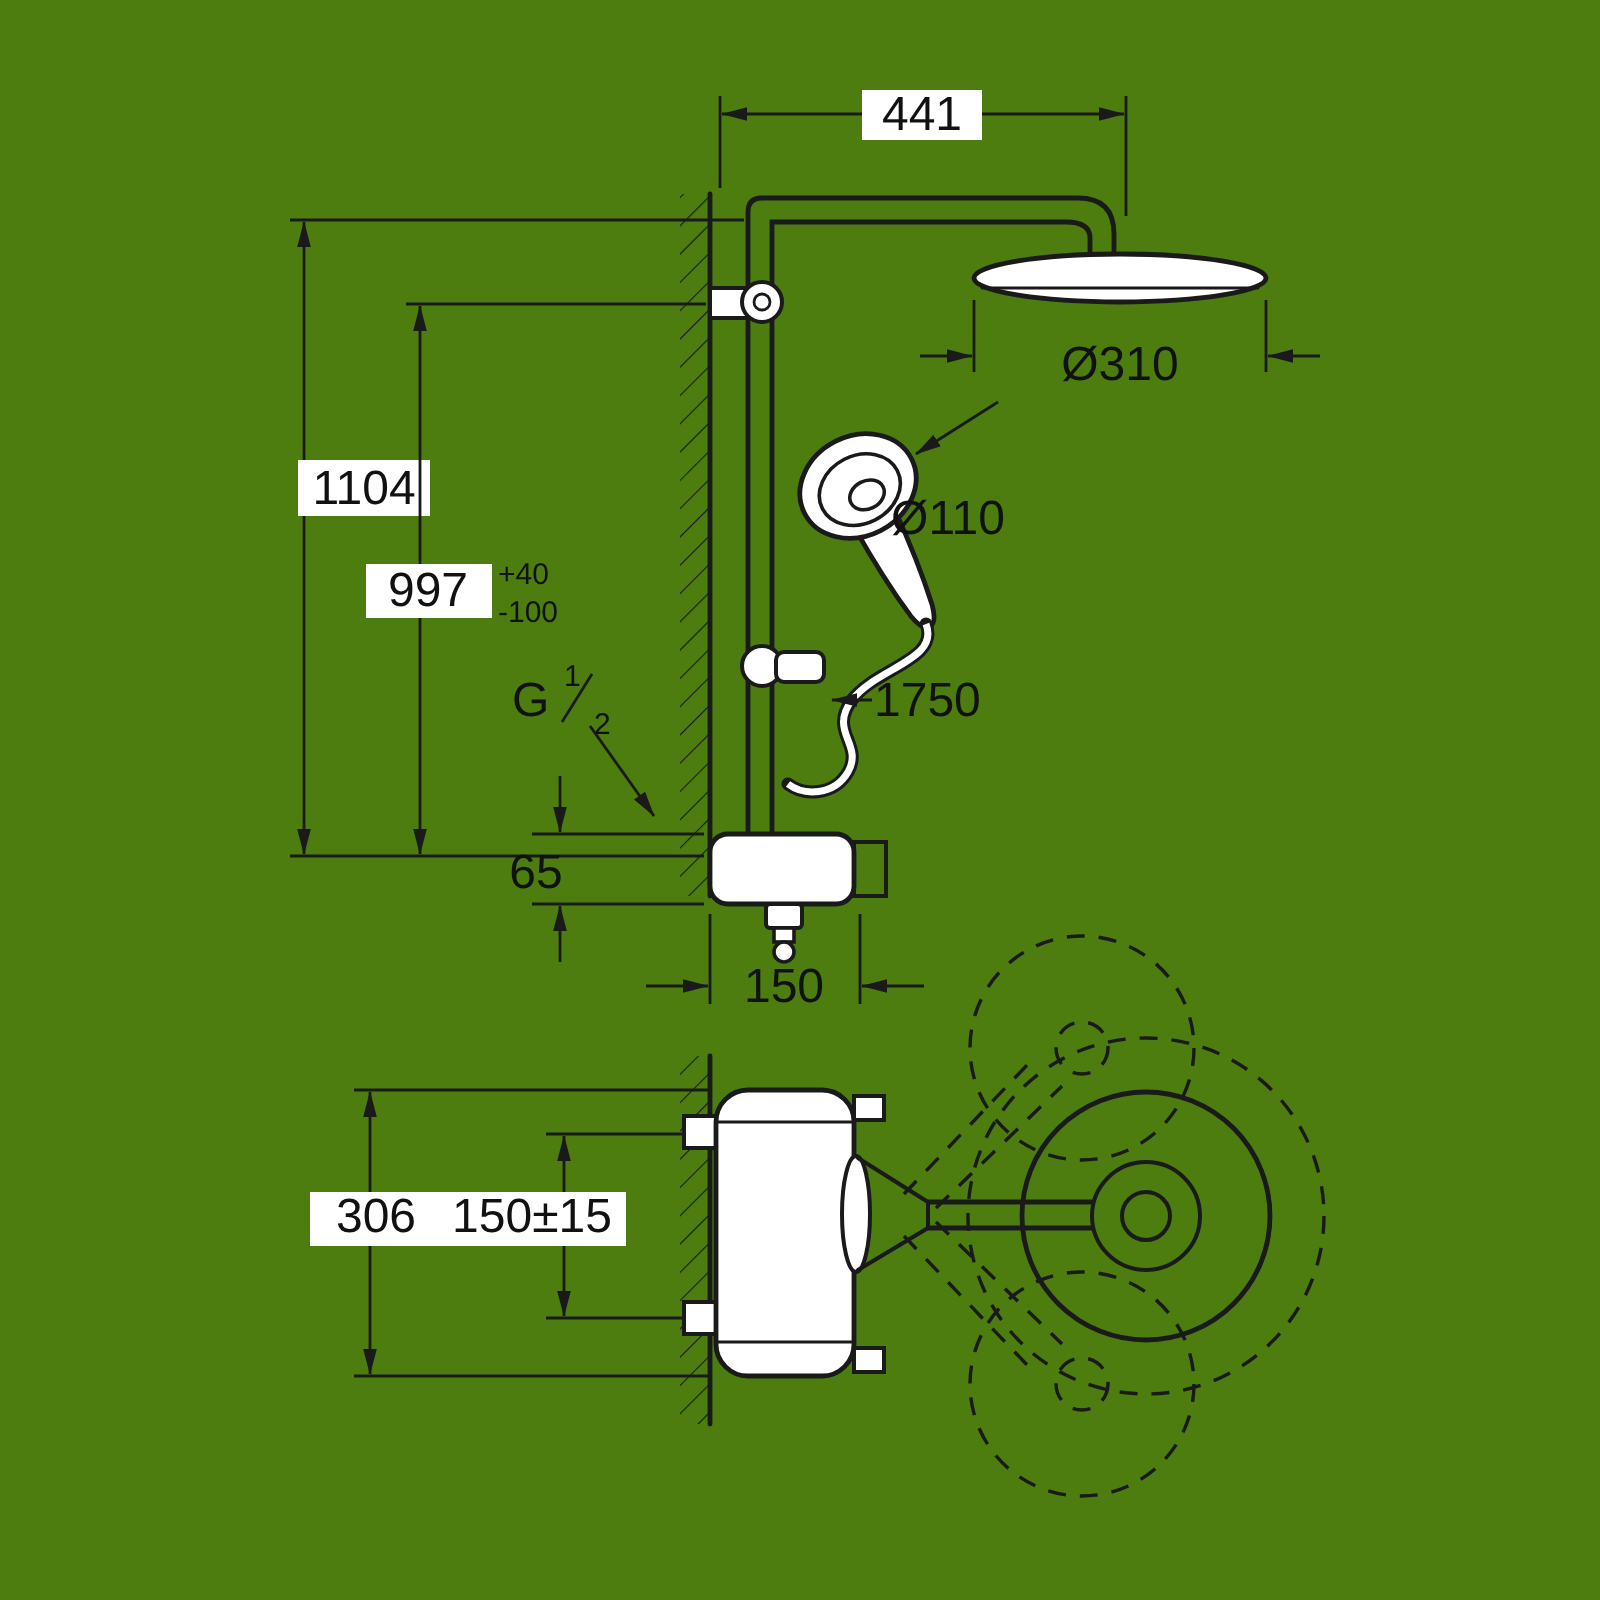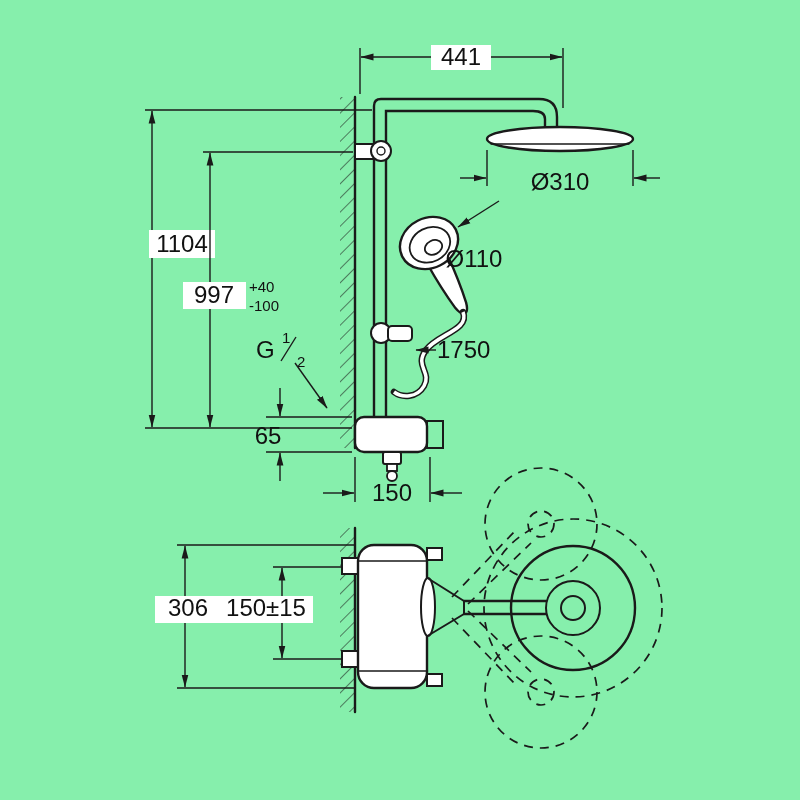--- a/index.html
+++ b/index.html
@@ -1,16 +1,16 @@
 <!DOCTYPE html>
 <html><head>
 <meta charset="utf-8">
 <style>
   html,body{margin:0;padding:0;background:#ffffff;}
-  .canvas{width:800px;height:800px;background:#86efac;position:relative;font-family:"Liberation Sans",sans-serif;text-align:center;}
+  .canvas{width:800px;height:800px;background:#4d7c0f;position:relative;font-family:"Liberation Sans",sans-serif;text-align:center;}
   svg{display:block;}
   .ln{stroke:#1a1a1a;fill:none;stroke-linecap:round;}
   .w25{stroke-width:2.4;}
   .w2{stroke-width:2;}
   .w18{stroke-width:1.8;}
   .w15{stroke-width:1.4;}
   .dim{stroke:#1a1a1a;stroke-width:1.4;fill:none;}
   .dash{stroke:#1a1a1a;fill:none;stroke-width:1.7;stroke-dasharray:9 7;}
   .fillw{fill:#ffffff;}
   .txt{fill:#111111;font-size:24px;font-family:"Liberation Sans",sans-serif;}

